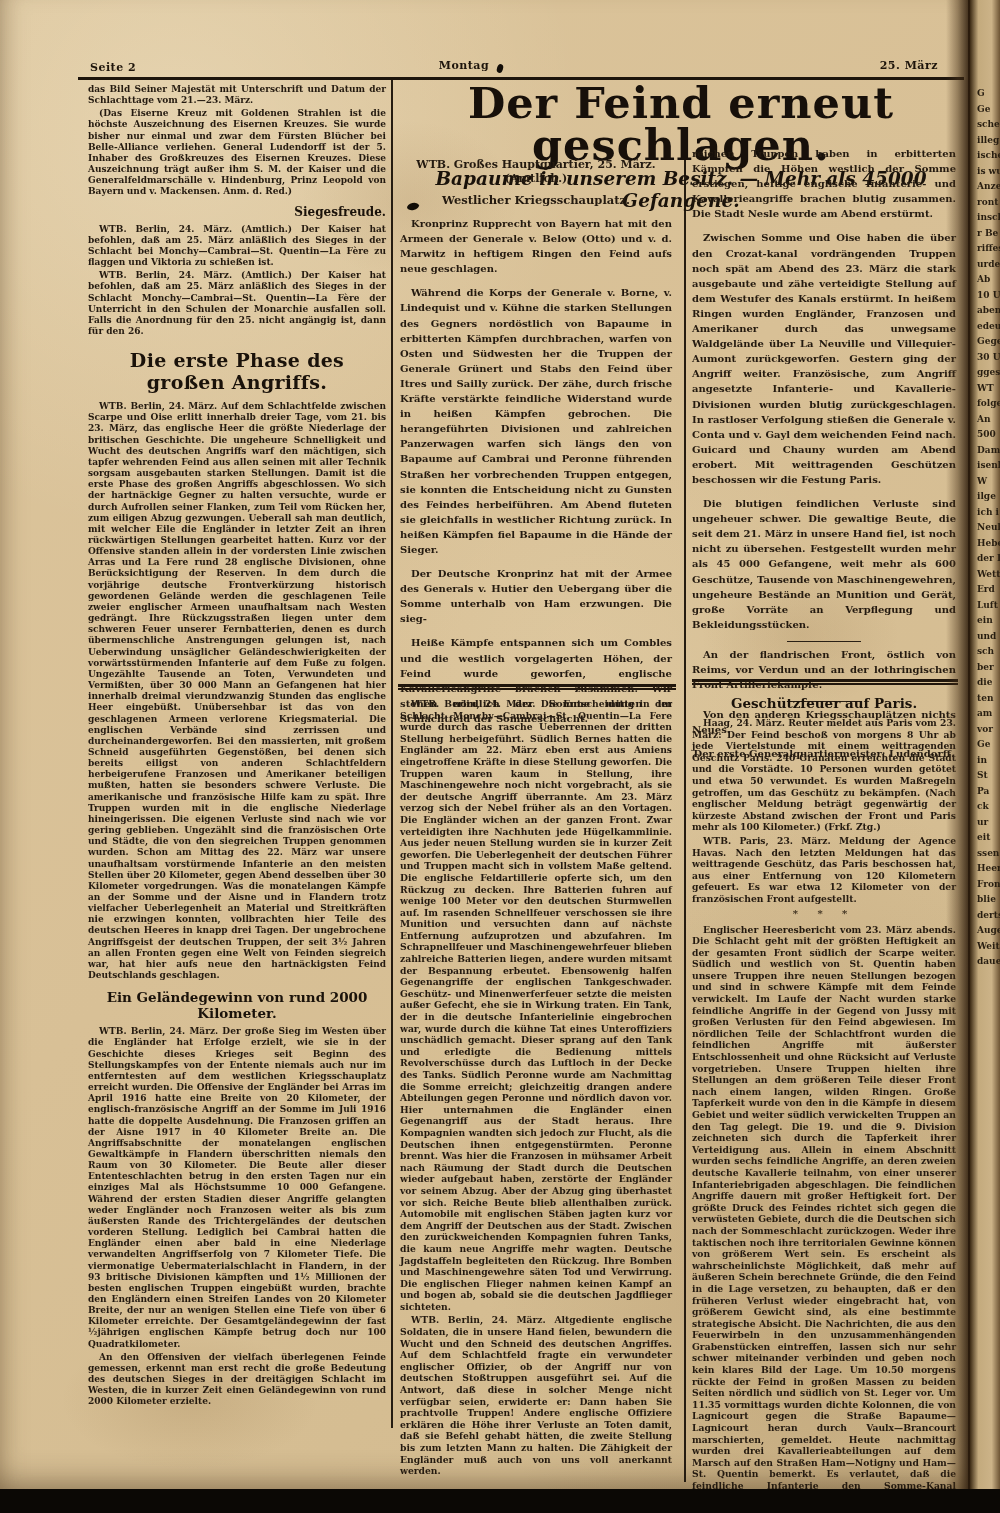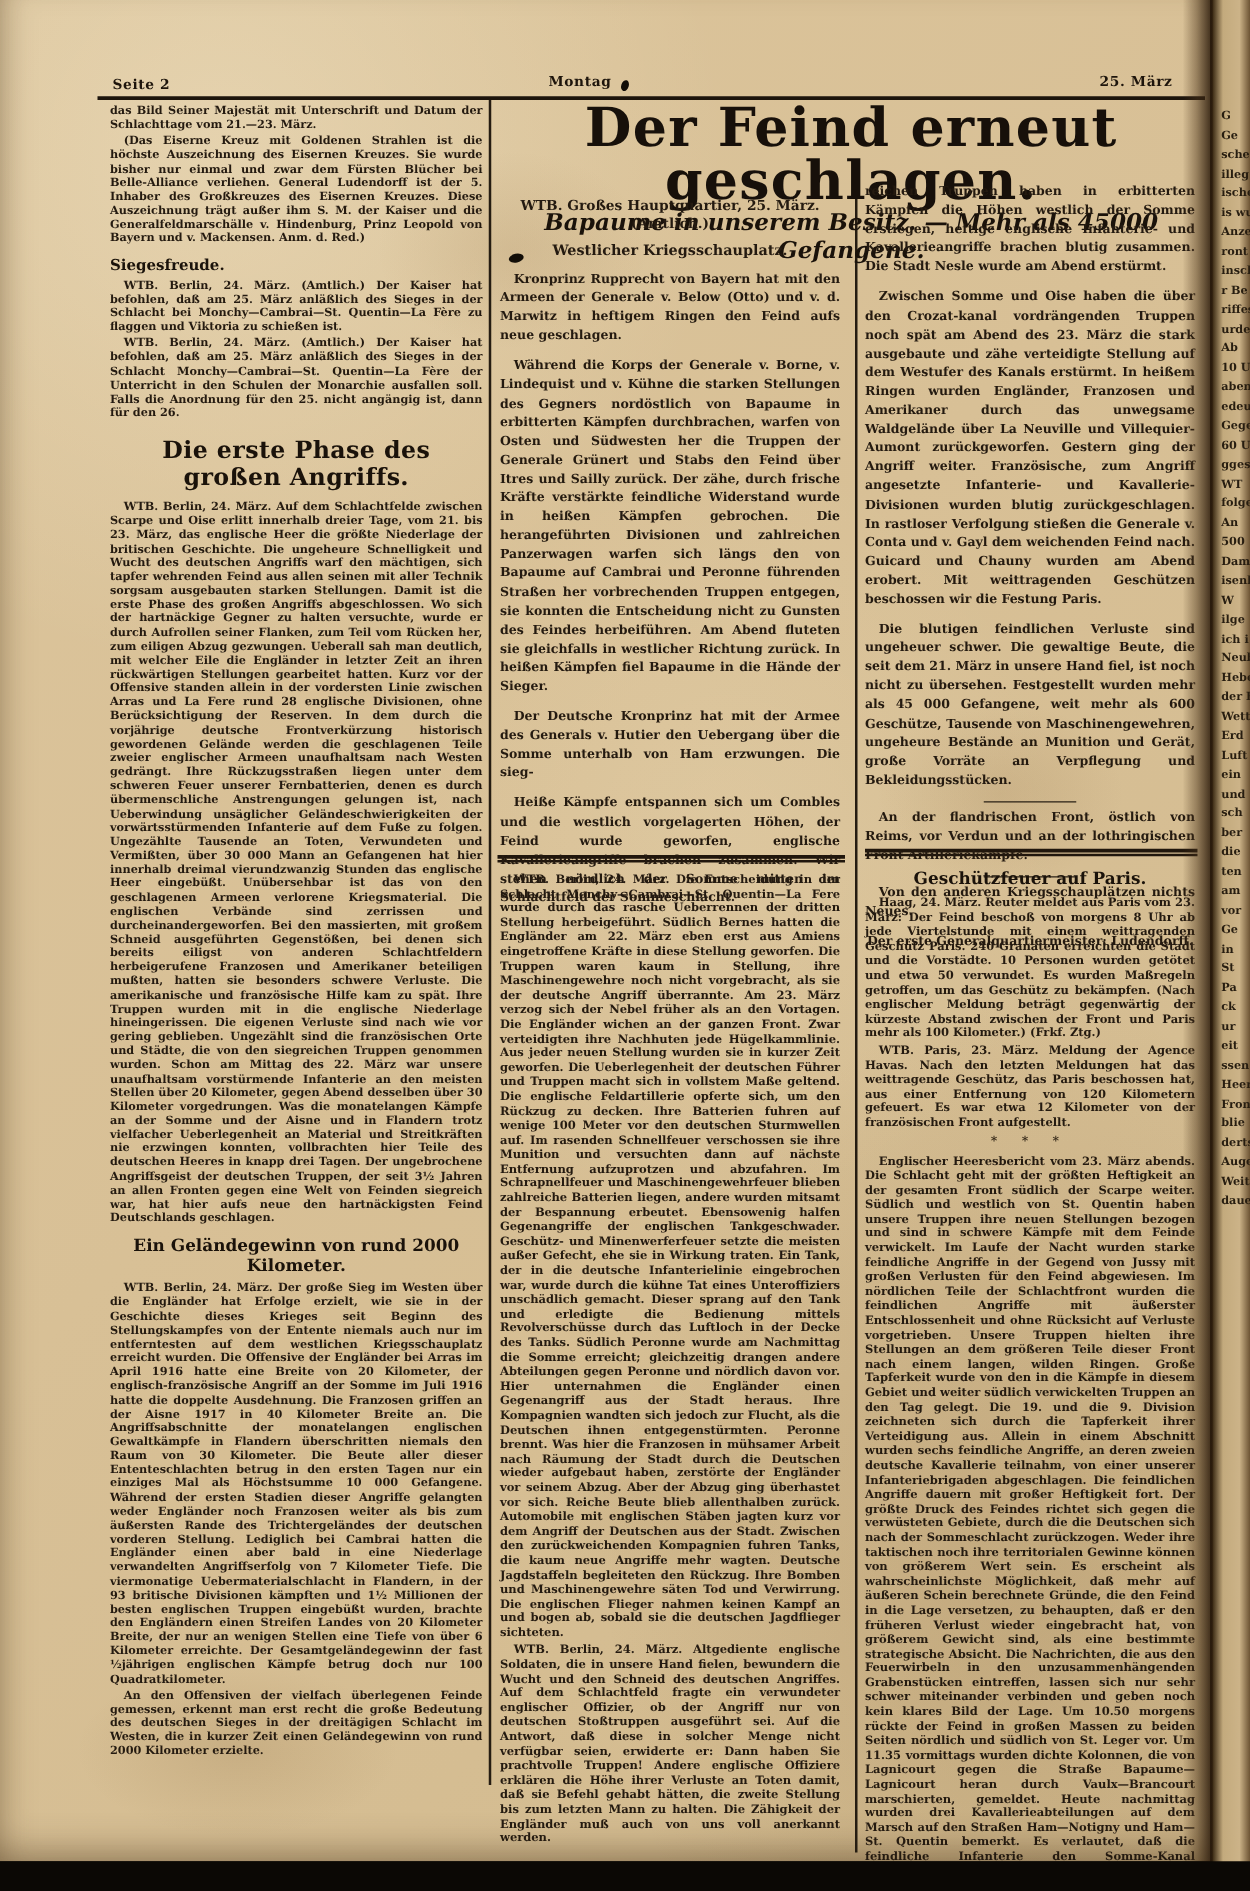--- a/index.html
+++ b/index.html
@@ -42,21 +42,21 @@
   .dr-right{left:692px;top:679px;width:266px;}
   .hr-short{width:74px;margin:5px auto 5px;border:0;border-top:1px solid #2a2015;}
   .star-break{text-align:center;font:700 10px/14px "DejaVu Serif",serif;letter-spacing:8px;color:#3a2d1c;margin:2px 0 3px;}
 
   
   .p{font:700 9px/11.15px "DejaVu Serif",serif;text-align:justify;text-indent:11px;margin:0 0 2px;}
   .p.noind{text-indent:0;}
   .official .p{font:700 10px/15.1px "DejaVu Serif",serif;margin-bottom:9px;}
   .col2b .p,.col3b .p{font:700 9.2px/11.6px "DejaVu Serif",serif;}
   h1,h2,h3,h4{margin:0;color:#1a120a;font-family:"DejaVu Serif",serif;}
-  .h-small{font-size:12px;line-height:14px;text-align:left;margin:7px 0 5px;}
+  .h-small{font-size:12px;line-height:14px;text-align:right;margin:7px 0 5px;}
   .h-phase{font-size:19px;line-height:22px;text-align:center;margin:12px 0 8px;letter-spacing:.3px;}
   .h-gelaende{font-size:13.5px;line-height:16px;text-align:center;margin:8px 0 5px;}
   .h-paris{font-size:13.5px;line-height:16px;text-align:center;margin:2px 0 6px;}
   .h-gross{font-size:20px;line-height:23px;text-align:center;margin:2px 0 7px;}
   .dateline{font:700 11px/14px "DejaVu Serif",serif;text-align:center;margin:12px 0 7px;}
   .kicker{font:700 11.5px/14px "DejaVu Serif",serif;text-align:center;margin:0 0 9px;}
   .signature{font:700 10px/15px "DejaVu Serif",serif;text-align:center;margin-top:4px;}
 
   
   .headline-block{position:absolute;left:398px;top:82px;width:566px;text-align:center;}
@@ -173,21 +173,21 @@
       <span class="frag">ront</span>
       <span class="frag">insch</span>
       <span class="frag">r Be</span>
       <span class="frag">riffes</span>
       <span class="frag">urde</span>
       <span class="frag">Ab</span>
       <span class="frag">10 U</span>
       <span class="frag">aben</span>
       <span class="frag">edeut</span>
       <span class="frag">Gegenl</span>
-      <span class="frag">60 U</span>
+      <span class="frag">30 U</span>
       <span class="frag">ggest</span>
       <span class="frag">WT</span>
       <span class="frag">folge</span>
       <span class="frag">An</span>
       <span class="frag">500</span>
       <span class="frag">Dampf</span>
       <span class="frag">isenb</span>
       <span class="frag">W</span>
       <span class="frag">ilge</span>
       <span class="frag">ich i</span>

